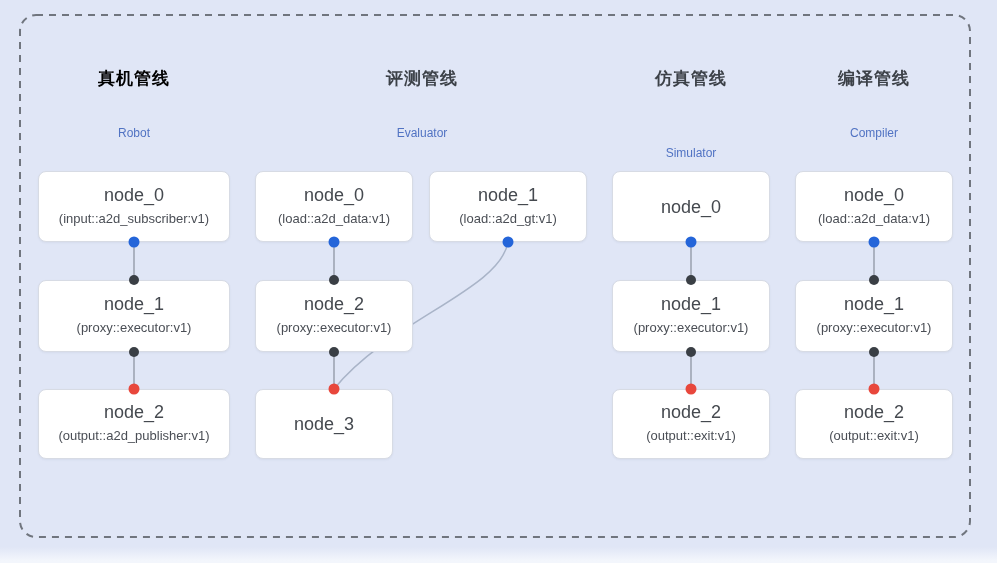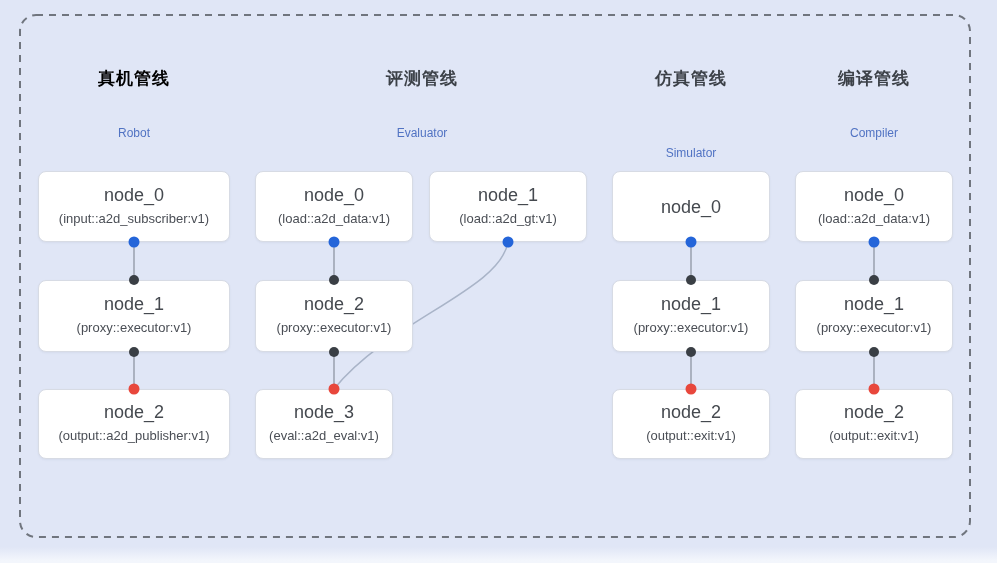--- a/index.html
+++ b/index.html
@@ -100,21 +100,20 @@
   <div class="node" style="left:429px;top:171px;width:158px;height:71px">
     <div class="node-name">node_1</div>
     <div class="node-type">(load::a2d_gt:v1)</div>
   </div>
   <div class="node" style="left:255px;top:280px;width:158px;height:72px">
     <div class="node-name">node_2</div>
     <div class="node-type">(proxy::executor:v1)</div>
   </div>
   <div class="node" style="left:255px;top:389px;width:138px;height:70px">
     <div class="node-name">node_3</div>
-    <div class="node-type">(eval::a2d_eval:v1)</div>
   </div>
 
   <div class="node" style="left:612px;top:171px;width:158px;height:71px">
     <div class="node-name">node_0</div>
   </div>
   <div class="node" style="left:612px;top:280px;width:158px;height:72px">
     <div class="node-name">node_1</div>
     <div class="node-type">(proxy::executor:v1)</div>
   </div>
   <div class="node" style="left:612px;top:389px;width:158px;height:70px">

